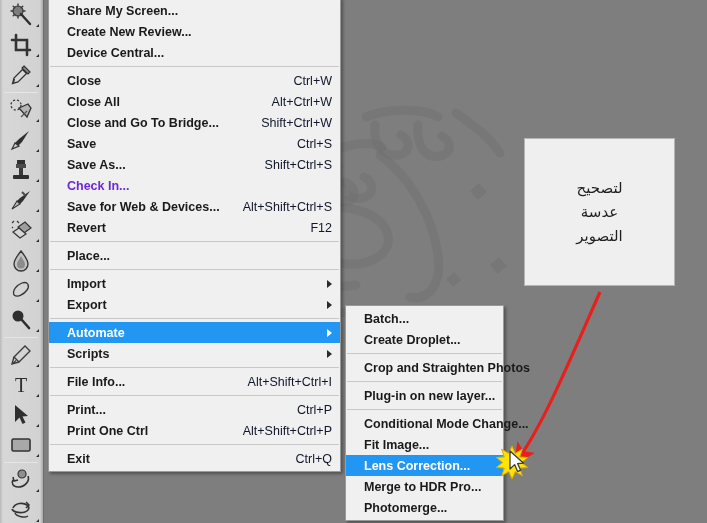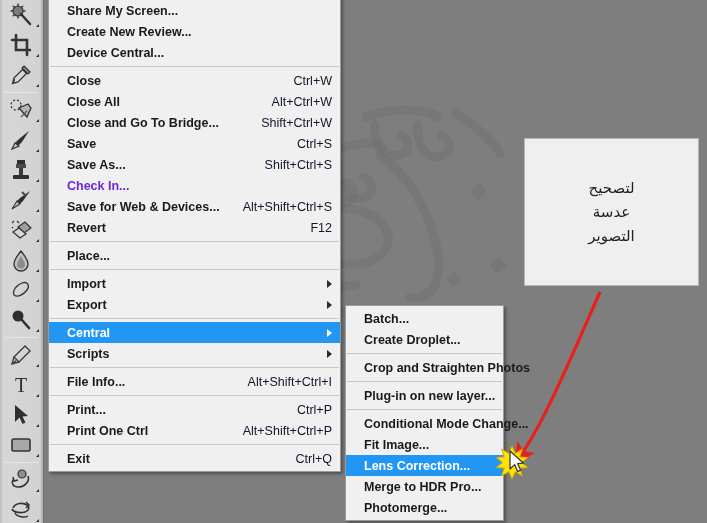--- a/index.html
+++ b/index.html
@@ -94,21 +94,21 @@
   .msep {
     height: 1px;
     margin: 3px 1px;
     background: #c8c8c8;
   }
 
   
   #note {
     position: absolute;
     left: 524px; top: 138px;
-    width: 175px; height: 148px;
+    width: 151px; height: 148px;
     background: #efefef;
     border: 1px solid #b5b5b5;
     display: flex; flex-direction: column;
     align-items: center; justify-content: center;
     gap: 4px;
     z-index: 25;
     direction: rtl;
   }
   #note div {
     font-size: 15px;
@@ -365,21 +365,21 @@
       <div class="mi">
         <span class="label">Import</span>
         <span class="arrow"></span>
       </div>
       <div class="mi">
         <span class="label">Export</span>
         <span class="arrow"></span>
       </div>
       <div class="msep"></div>
       <div class="mi selected">
-        <span class="label">Central</span>
+        <span class="label">Automate</span>
         <span class="arrow"></span>
       </div>
       <div class="mi">
         <span class="label">Scripts</span>
         <span class="arrow"></span>
       </div>
       <div class="msep"></div>
       <div class="mi">
         <span class="label">File Info...</span>
         <span class="accel">Alt+Shift+Ctrl+I</span>

